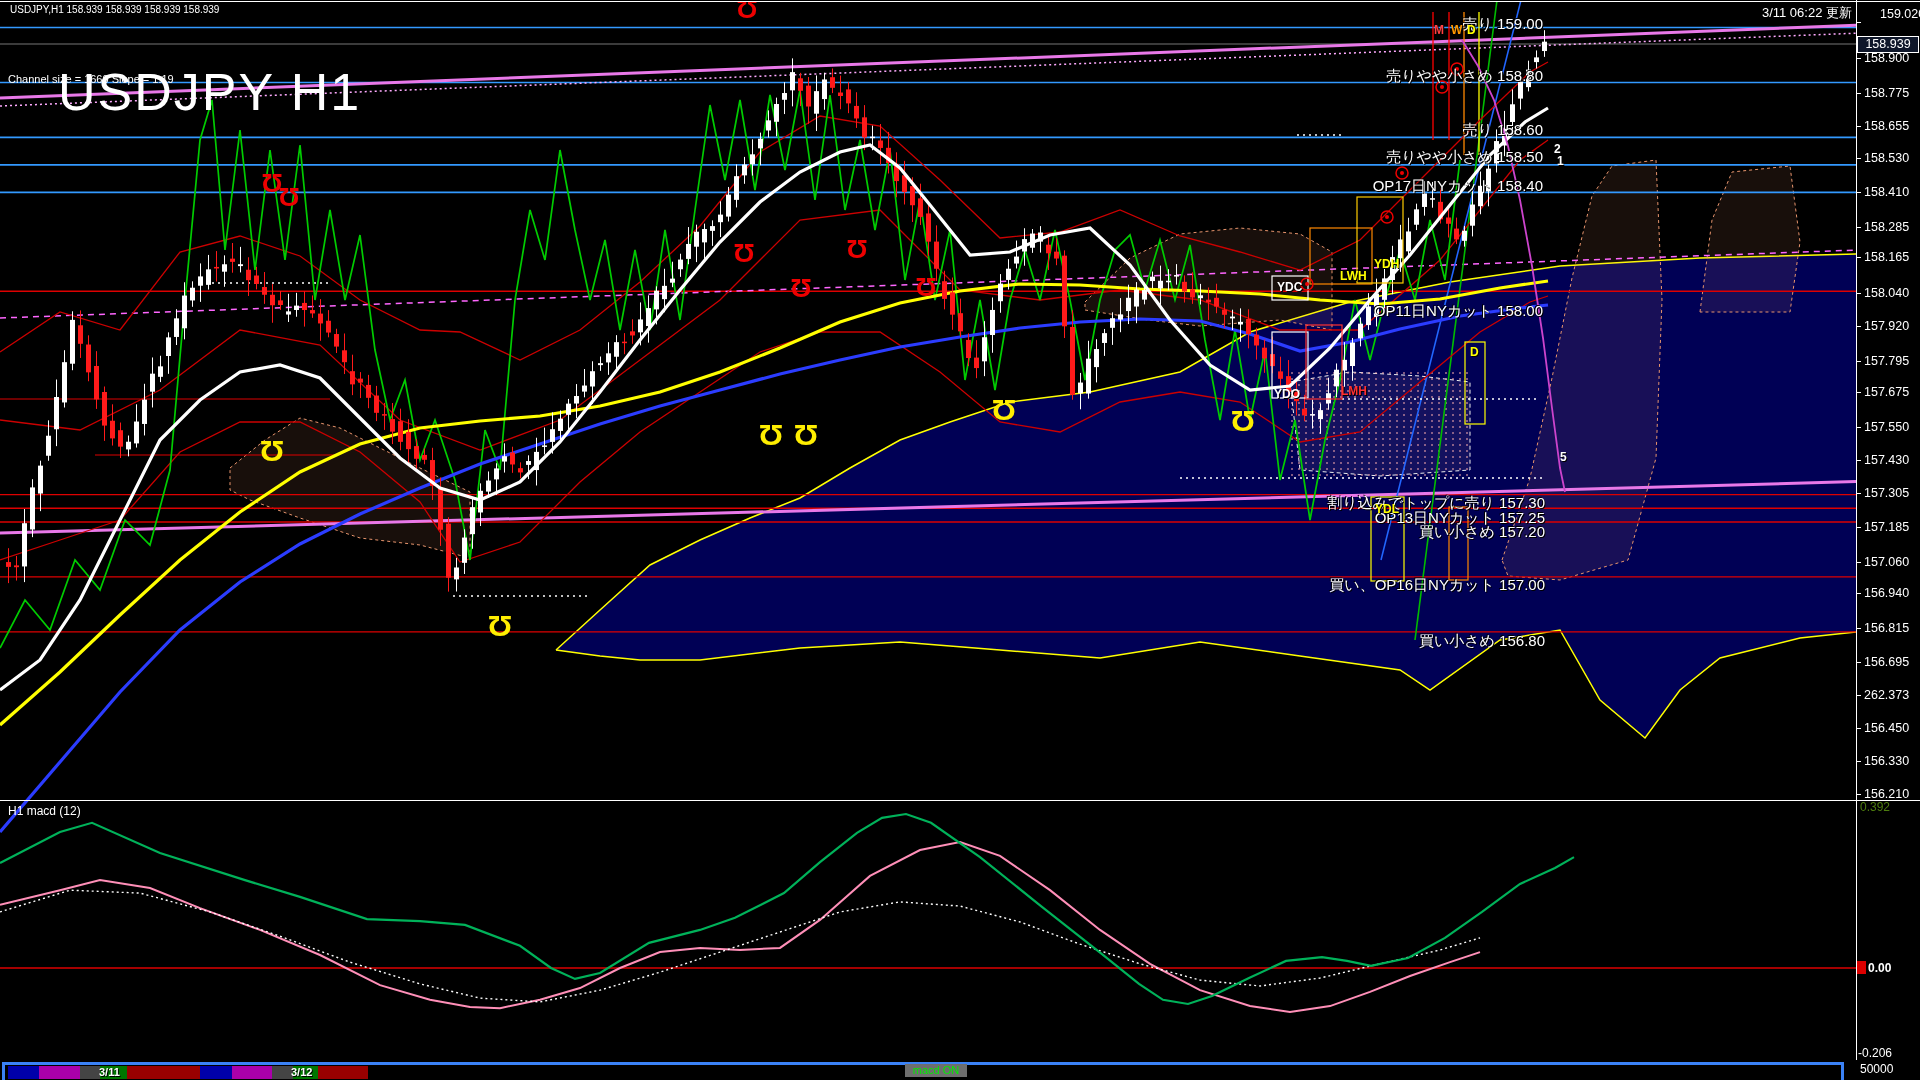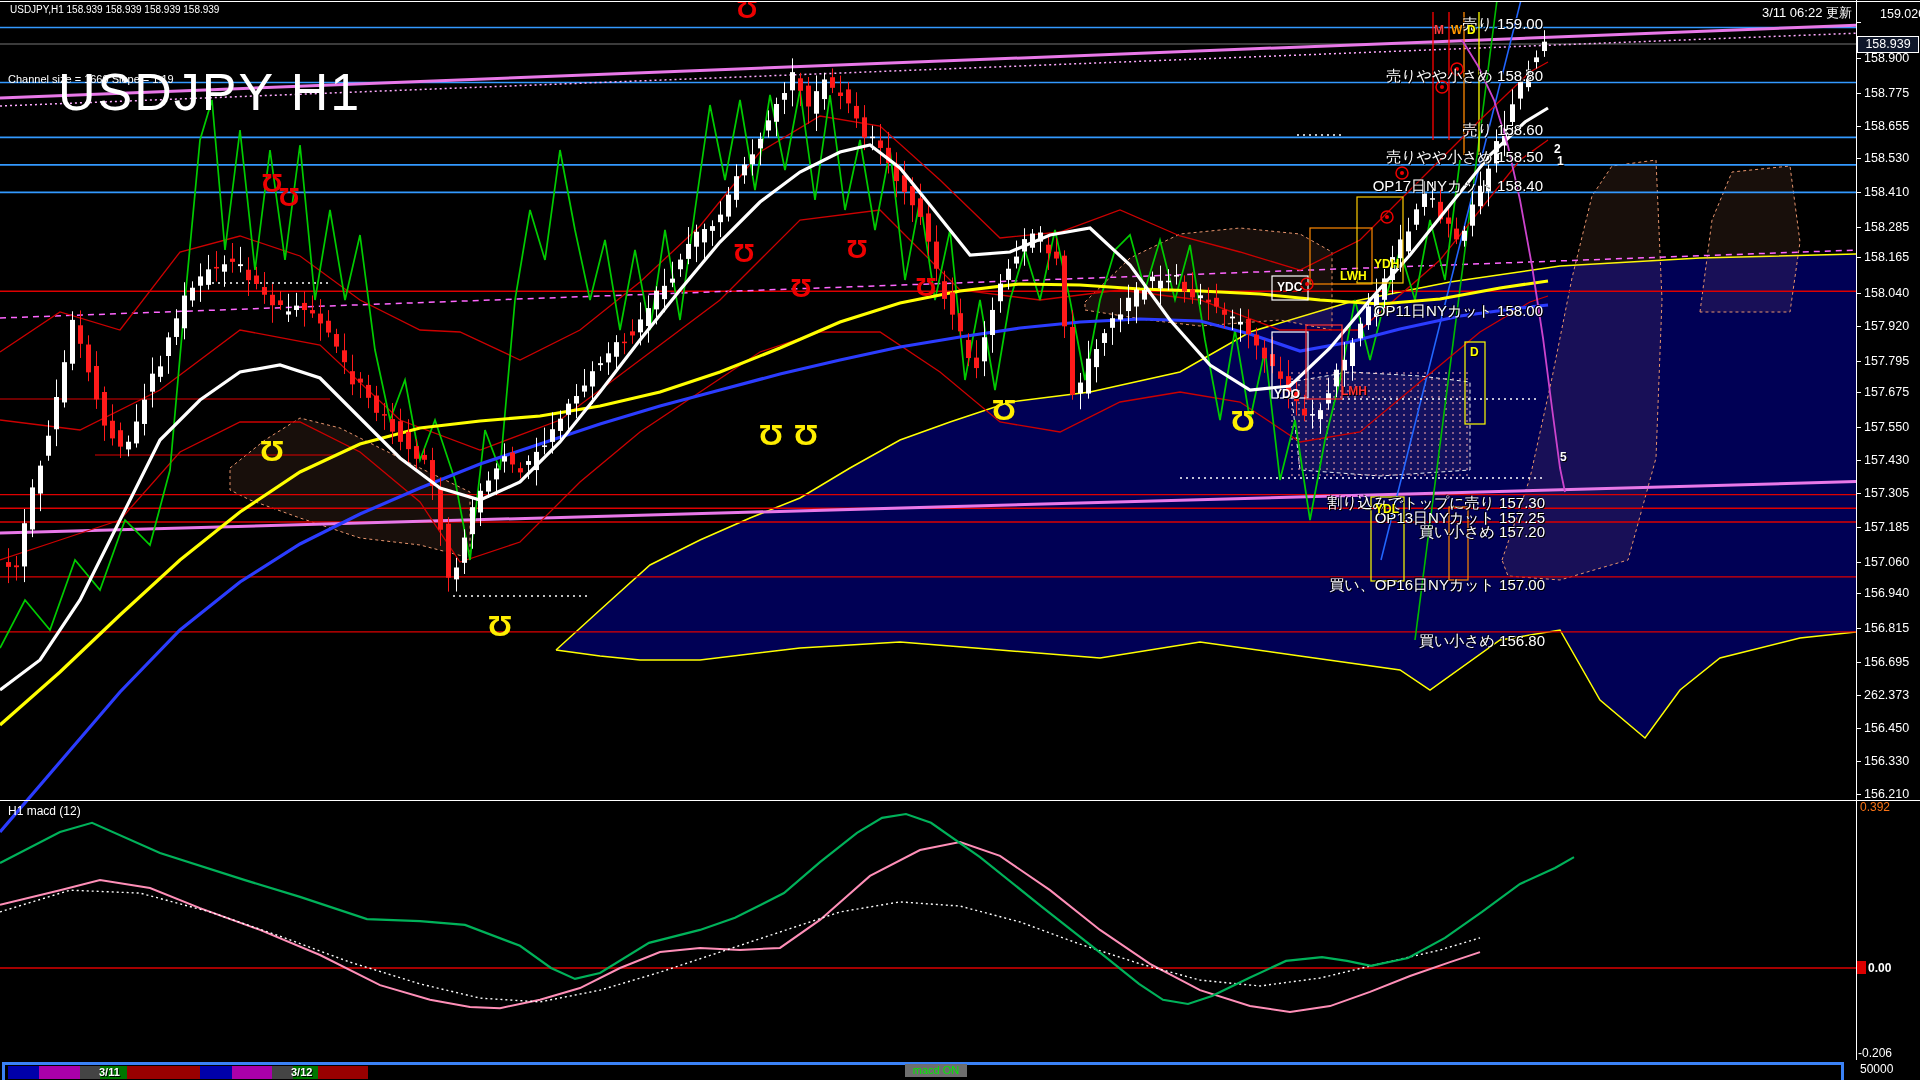--- a/index.html
+++ b/index.html
@@ -15,21 +15,21 @@
   .ann{color:#fff;font-size:15px;text-shadow:1px 1px 0 #000,-1px -1px 0 #000;transform:translateY(-50%);}
   .axis-label{left:1864px;color:#fff;font-size:12.5px;transform:translateY(-50%);}
   .tick{position:absolute;left:1856px;width:5px;height:1px;background:#fff;}
   #axis-line{position:absolute;left:1856px;top:0;width:1px;height:1060px;background:#fff;}
   #top-border{position:absolute;left:0;top:1px;width:1920px;height:1px;background:#fff;}
   #panel-divider{position:absolute;left:0;top:800px;width:1920px;height:1px;background:#fff;}
   #price-box{position:absolute;left:1857px;top:36px;width:60px;height:15px;border:1px solid #fff;
              background:#0f172a;color:#fff;font-size:12.5px;text-align:center;line-height:15px;}
   #macd-zero-marker{position:absolute;left:1857px;top:961px;width:9px;height:13px;background:#d00;}
   #macd-zero-label{left:1868px;top:968px;color:#fff;font-size:12px;transform:translateY(-50%);font-weight:bold;}
-  #macd-top-label{left:1860px;top:807px;color:#f97316;font-size:12px;transform:translateY(-50%);}
+  #macd-top-label{left:1860px;top:807px;color:#4d7c0f;font-size:12px;transform:translateY(-50%);}
   #macd-bottom-label{left:1858px;top:1053px;color:#fff;font-size:12px;transform:translateY(-50%);}
   #volume-label{left:1860px;top:1069px;color:#fff;font-size:12px;transform:translateY(-50%);}
   #timeline{position:absolute;left:2px;top:1062px;width:1836px;height:16px;border:3px solid #3b82f6;background:#000;}
   .tl-seg{position:absolute;top:1px;height:13px;}
   .tl-date{position:absolute;top:1px;color:#fff;font-size:11px;font-weight:bold;text-shadow:1px 1px 0 #000;}
   #macd-btn{position:absolute;left:905px;top:1064px;width:62px;height:13px;background:#6e6e6e;
             color:#00ee00;font-size:11px;text-align:center;line-height:13px;cursor:pointer;}
   .boxlbl{font-size:12px;font-weight:bold;transform:translateY(-50%);text-shadow:1px 1px 0 #000;}
 </style>
 </head>

